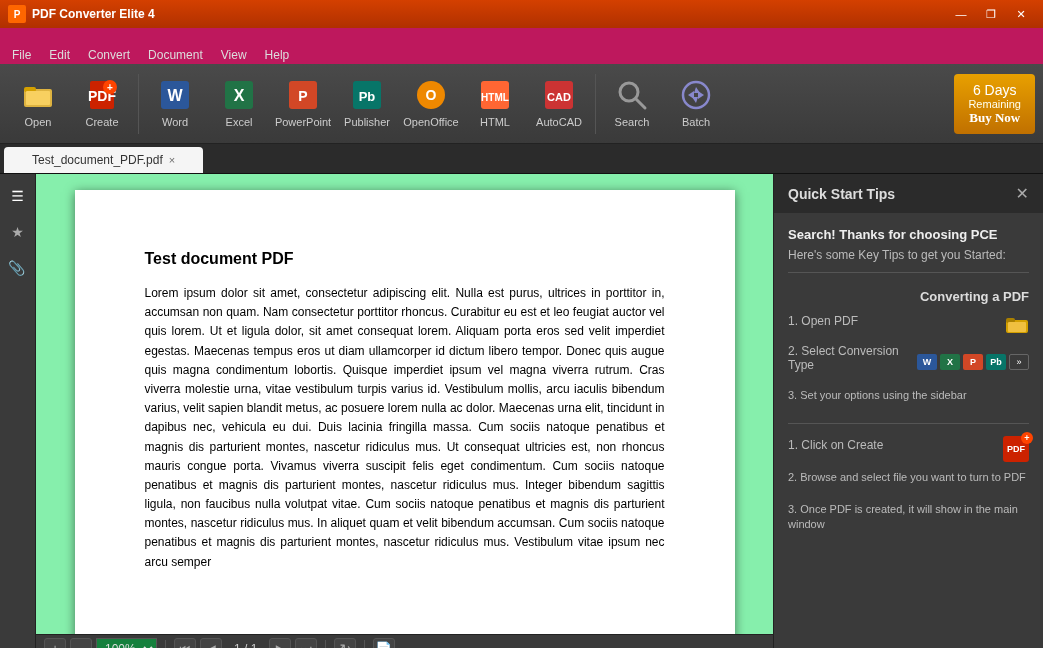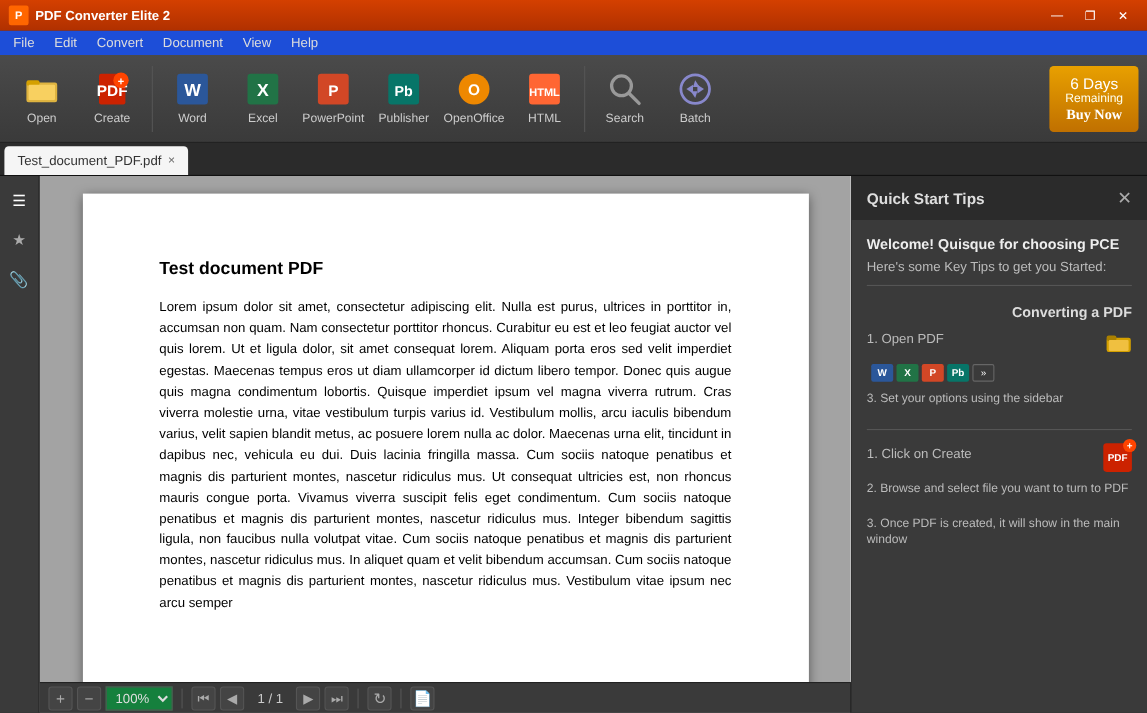--- a/index.html
+++ b/index.html
@@ -15,24 +15,24 @@
       padding: 0 8px;
     }
     #title-bar-left { display: flex; align-items: center; gap: 6px; }
     #app-icon { width: 18px; height: 18px; background: #ff6600; border-radius: 2px; display: flex; align-items: center; justify-content: center; font-size: 10px; color: white; font-weight: bold; }
     #title-text { color: white; font-size: 12px; font-weight: 600; }
     #title-bar-controls { display: flex; gap: 2px; }
     .title-btn { width: 28px; height: 20px; display: flex; align-items: center; justify-content: center; color: white; font-size: 11px; cursor: pointer; border-radius: 2px; }
 
     
     #menu-bar {
-      background: #1d4ed8;
-      height: 22px;
-      display: flex;
-      align-items: center;
+      background: #be185d;
+      height: 36px;
+      display: flex;
+      align-items: flex-end;
       padding: 0 4px;
       gap: 2px;
     }
     .menu-item { color: #ddd; font-size: 12px; padding: 2px 8px; cursor: pointer; border-radius: 2px; }
 
     
     #toolbar {
       background: linear-gradient(to bottom, #4a4a4a, #3a3a3a);
       height: 80px;
       display: flex;
@@ -91,21 +91,21 @@
       display: flex;
       align-items: flex-end;
       padding: 0 4px;
       border-bottom: 1px solid #111;
       flex: 0 0 auto;
     }
     .tab {
       background: #555;
       color: #ddd;
       font-size: 12px;
-      padding: 4px 12px;
+      padding: 4px 28px;
       border-radius: 4px 4px 0 0;
       cursor: pointer;
       display: flex;
       align-items: center;
       gap: 6px;
       height: 26px;
     }
     .tab.active { background: #f5f5f5; color: #333; }
     .tab-close { font-size: 11px; cursor: pointer; opacity: 0.7; }
 
@@ -124,21 +124,21 @@
       flex-direction: column;
       overflow: hidden;
     }
     #pdf-scroll-area {
       flex: 1;
       overflow: auto;
       display: flex;
       justify-content: center;
       align-items: flex-start;
       padding: 16px;
-      background: #a3a3a3;
+      background: #86efac;
     }
     #pdf-page {
       background: white;
       width: 660px;
       min-height: 860px;
       padding: 60px 70px;
       box-shadow: 0 2px 10px rgba(0,0,0,0.5);
     }
     #pdf-title { font-size: 16px; font-weight: bold; margin-bottom: 16px; color: #000; }
     #pdf-body { font-size: 12px; line-height: 1.6; color: #000; text-align: justify; }
@@ -190,21 +190,21 @@
     ::-webkit-scrollbar { width: 8px; height: 8px; }
     ::-webkit-scrollbar-track { background: #555; }
     ::-webkit-scrollbar-thumb { background: #888; border-radius: 4px; }
   </style>
 </head>
 <body>
 
 <div id="title-bar">
   <div id="title-bar-left">
     <div id="app-icon">P</div>
-    <span id="title-text">PDF Converter Elite 2</span>
+    <span id="title-text">PDF Converter Elite 4</span>
   </div>
   <div id="title-bar-controls">
     <div class="title-btn">—</div>
     <div class="title-btn">❐</div>
     <div class="title-btn close">✕</div>
   </div>
 </div>
 
 <div id="menu-bar">
   <span class="menu-item">File</span>
@@ -296,20 +296,29 @@
   <div class="toolbar-btn">
     <div class="toolbar-icon">
       <svg width="32" height="32" viewBox="0 0 32 32">
         <rect x="2" y="2" width="28" height="28" rx="3" fill="#ff6633"></rect>
         <text x="16" y="22" text-anchor="middle" fill="white" font-size="10" font-weight="bold">HTML</text>
       </svg>
     </div>
     <span class="toolbar-label">HTML</span>
   </div>
 
+  <div class="toolbar-btn">
+    <div class="toolbar-icon">
+      <svg width="32" height="32" viewBox="0 0 32 32">
+        <rect x="2" y="2" width="28" height="28" rx="3" fill="#cc3333"></rect>
+        <text x="16" y="22" text-anchor="middle" fill="white" font-size="11" font-weight="bold">CAD</text>
+      </svg>
+    </div>
+    <span class="toolbar-label">AutoCAD</span>
+  </div>
 
 
   <div class="toolbar-separator"></div>
 
   <div class="toolbar-btn">
     <div class="toolbar-icon">
       <svg width="32" height="32" viewBox="0 0 32 32">
         <circle cx="13" cy="13" r="9" fill="none" stroke="#999" stroke-width="3"></circle>
         <line x1="20" y1="20" x2="29" y2="29" stroke="#999" stroke-width="3" stroke-linecap="round"></line>
       </svg>
@@ -385,37 +394,38 @@
         <div class="status-btn">📄</div>
       </div>
     </div>
 
     <div id="right-panel">
       <div id="right-panel-header">
         <span id="right-panel-title">Quick Start Tips</span>
         <span id="panel-close">✕</span>
       </div>
       <div id="right-panel-content">
-        <div class="panel-welcome">Welcome! Quisque for choosing PCE</div>
+        <div class="panel-welcome">Search! Thanks for choosing PCE</div>
         <div class="panel-subtitle">Here's some Key Tips to get you Started:</div>
 
         <div class="panel-section-title">Converting a PDF</div>
 
         <div class="step-row">
           <span class="panel-step">1. Open PDF</span>
           <div style="display:flex; align-items:center; gap:4px; margin-left:auto;">
             <svg width="24" height="20" viewBox="0 0 24 20">
               <rect x="1" y="5" width="22" height="13" rx="2" fill="#d4a000"></rect>
               <rect x="1" y="3" width="9" height="5" rx="2" fill="#aa8000"></rect>
               <rect x="3" y="7" width="18" height="10" rx="1" fill="#f0c040"></rect>
             </svg>
           </div>
         </div>
 
         <div class="step-row">
+          <span class="panel-step">2. Select Conversion Type</span>
           <div style="display:flex; gap:3px; margin-left:4px;">
             <div style="width:20px;height:16px;background:#2b579a;border-radius:2px;display:flex;align-items:center;justify-content:center;">
                 <span style="color:white;font-size:9px;font-weight:bold;">W</span>
               </div>
             <div style="width:20px;height:16px;background:#217346;border-radius:2px;display:flex;align-items:center;justify-content:center;">
                 <span style="color:white;font-size:9px;font-weight:bold;">X</span>
               </div>
             <div style="width:20px;height:16px;background:#d24726;border-radius:2px;display:flex;align-items:center;justify-content:center;">
                 <span style="color:white;font-size:9px;font-weight:bold;">P</span>
               </div>

